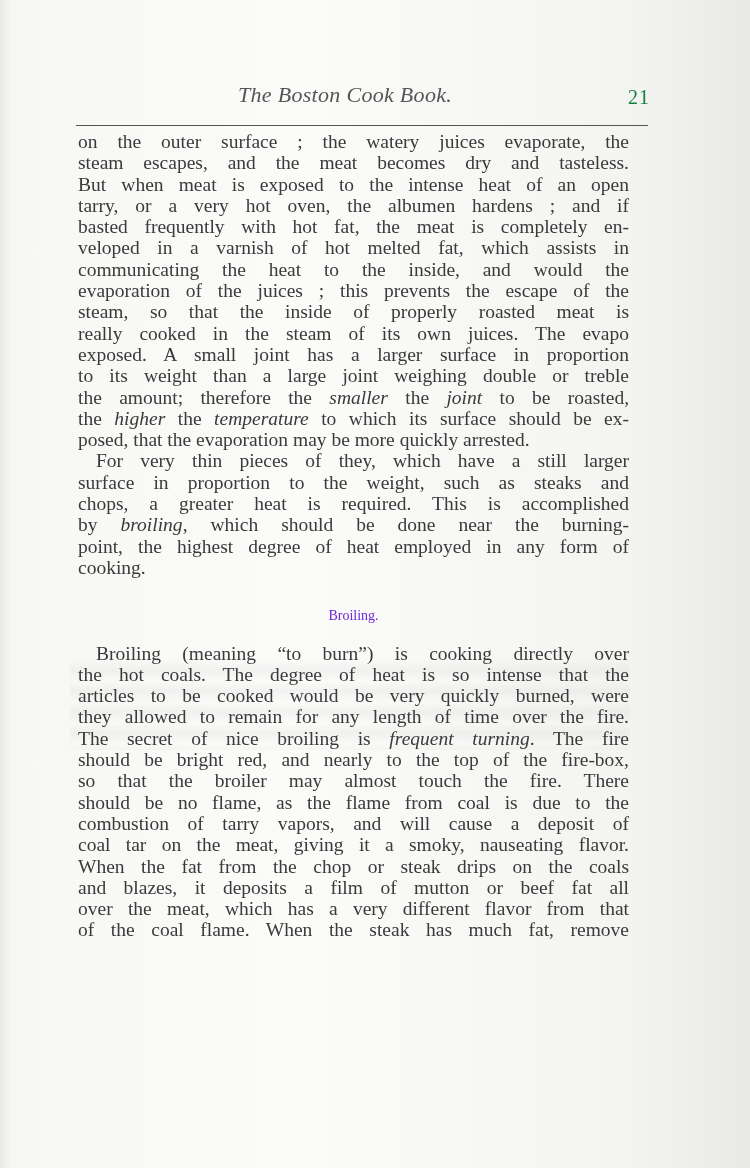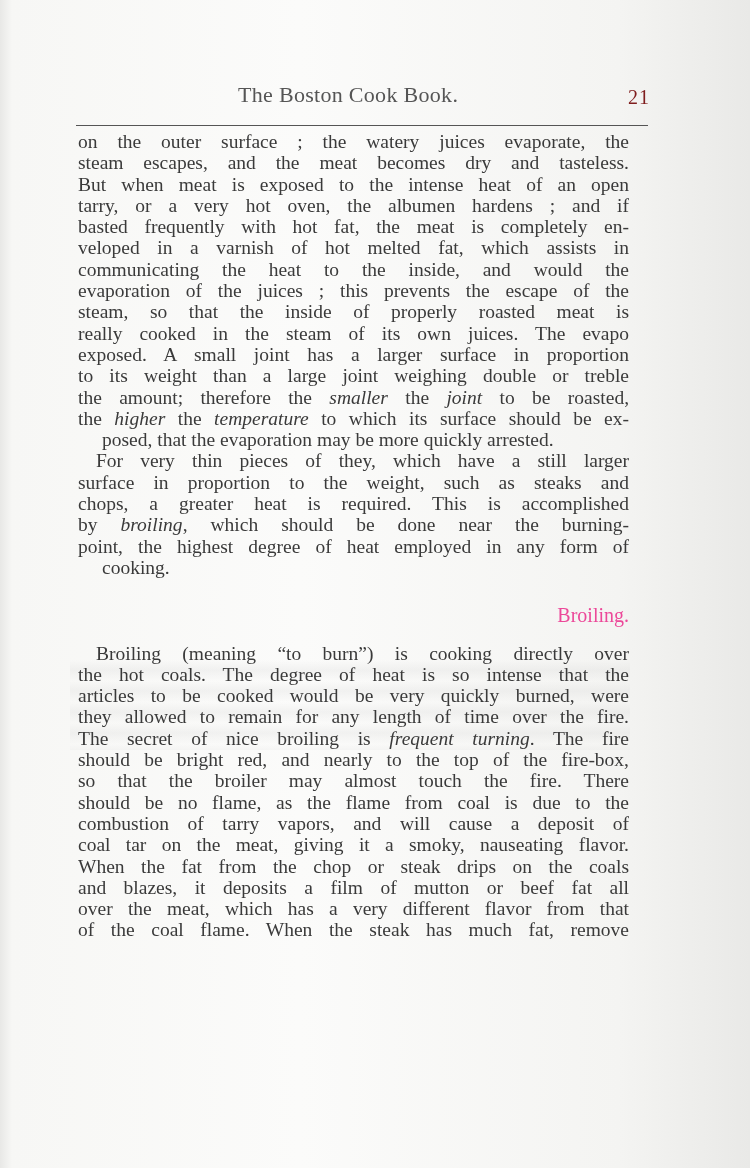--- a/index.html
+++ b/index.html
@@ -9,44 +9,44 @@
       font-family: "DejaVu Serif", "Liberation Serif", serif;
       color: #3c3c3c;
       position: relative;
     }
     .page { position: absolute; left: 78px; top: 0; width: 552px; }
     .running-head {
       position: absolute; top: 82px; left: 0; width: 552px; height: 34px;
     }
     .running-title {
       position: absolute; left: 160px; top: 0;
-      font-family: "Liberation Serif", serif; 
+      font-family: "Liberation Serif", serif; font-style: italic;
       font-size: 22px; color: #555; letter-spacing: 0.3px;
     }
     .page-number {
       position: absolute; right: -20px; top: 4px;
-      font-family: "Liberation Serif", serif; font-size: 20px; color: #7f1d1d; letter-spacing: 1px;
+      font-family: "Liberation Serif", serif; font-size: 20px; color: #15803d; letter-spacing: 1px;
     }
     .rule {
       position: absolute; top: 125px; left: -2px; width: 572px; height: 0;
       border-top: 1.5px solid #555;
     }
     .body-text {
       position: absolute; top: 131px; left: 0; width: 551px;
       font-family: "Liberation Serif", serif;
       font-size: 19.5px; line-height: 21.3px;
       text-align: justify; color: #3a3a3a;
     }
     .line { display: block; text-align: justify; text-align-last: justify; white-space: nowrap; height: 21.3px; }
-    .line.last { text-align-last: left; margin-left: 24px; }
+    .line.last { text-align-last: left; }
     .indent { padding-left: 18px; }
     em { font-style: italic; }
     .section-heading {
-      display: block; text-align: right; font-family: "Liberation Serif", serif;
-      font-size: 20px; margin: 27px 0 16px 0; color: #ec4899;
+      display: block; text-align: center; font-family: "Liberation Serif", serif;
+      font-size: 14px; margin: 27px 0 16px 0; color: #6d28d9;
     }
     .bleed {
       position: absolute; left: 70px; top: 660px; width: 560px; height: 90px;
       background: repeating-linear-gradient(180deg, rgba(200,200,200,0.0) 0px, rgba(200,200,200,0.18) 10px, rgba(200,200,200,0.0) 21px);
       pointer-events: none;
     }
   </style>
 </head>
 <body>
 

